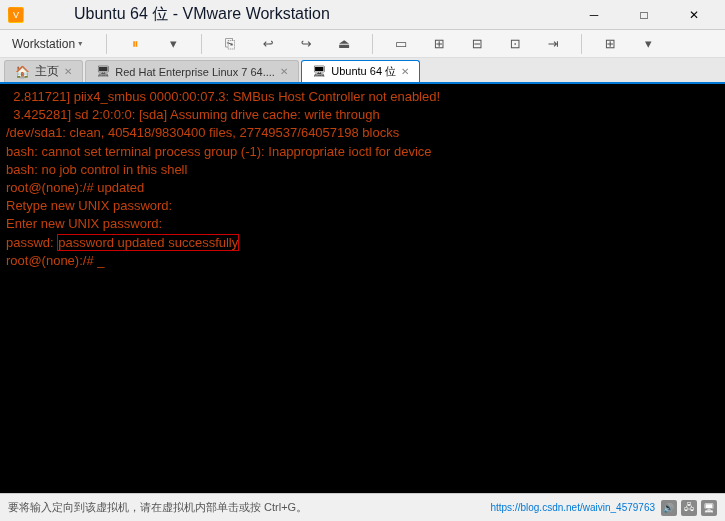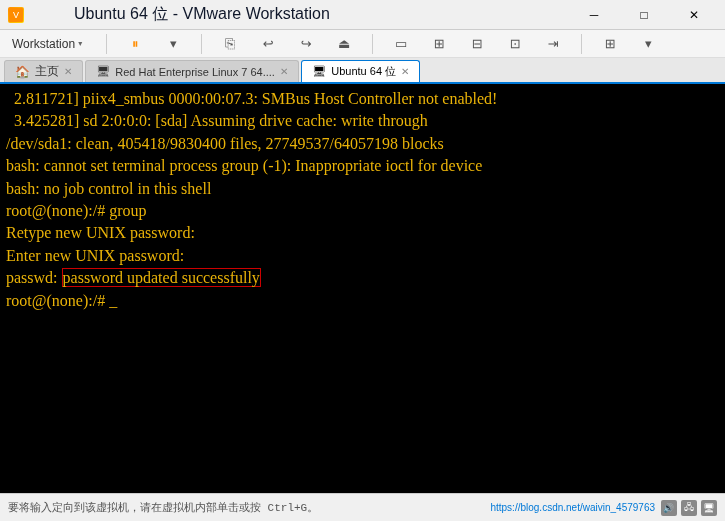--- a/index.html
+++ b/index.html
@@ -135,23 +135,23 @@
     }
     .tab-close {
       font-size: 10px;
       color: #888;
       cursor: pointer;
     }
 
     
     .terminal {
       background: #000;
-      color: #eab308;
-      font-family: Liberation Serif, serif;
-      font-size: 16px;
+      color: #c2410c;
+      font-family: Liberation Sans, sans-serif;
+      font-size: 13px;
       padding: 4px 6px;
       flex: 1;
       overflow: hidden;
       height: calc(521px - 30px - 28px - 26px - 28px);
       line-height: 1.4;
     }
     .terminal-line {
       white-space: pre;
       display: block;
     }
@@ -171,21 +171,20 @@
       justify-content: space-between;
       padding: 0 8px;
       border-top: 1px solid #ccc;
       font-size: 11px;
       color: #555;
     }
     .status-left {
       display: flex;
       align-items: flex-start;
       gap: 4px;
-      font-family: Liberation Mono, monospace;
     }
     .status-right {
       display: flex;
       align-items: center;
       gap: 6px;
       font-size: 10px;
       color: #666;
     }
     .status-icons {
       display: flex;
@@ -273,21 +272,21 @@
       <span class="tab-close">✕</span>
     </div>
   </div>
 
   <div class="terminal" id="terminal-area">
   <span class="terminal-line">  2.811721] piix4_smbus 0000:00:07.3: SMBus Host Controller not enabled!</span>
       <span class="terminal-line">  3.425281] sd 2:0:0:0: [sda] Assuming drive cache: write through</span>
       <span class="terminal-line">/dev/sda1: clean, 405418/9830400 files, 27749537/64057198 blocks</span>
       <span class="terminal-line">bash: cannot set terminal process group (-1): Inappropriate ioctl for device</span>
       <span class="terminal-line">bash: no job control in this shell</span>
-      <span class="terminal-line">root@(none):/# group</span>
+      <span class="terminal-line">root@(none):/# updated</span>
       <span class="terminal-line">Retype new UNIX password:</span>
       <span class="terminal-line">Enter new UNIX password:</span>
       <span class="terminal-line">passwd: <span class="highlight-box">password updated successfully</span></span>
       <span class="terminal-line">root@(none):/# _</span>
     </div>
 
   <div class="status-bar">
     <div class="status-left">
       <span>要将输入定向到该虚拟机，请在虚拟机内部单击或按 Ctrl+G。</span>
     </div>

